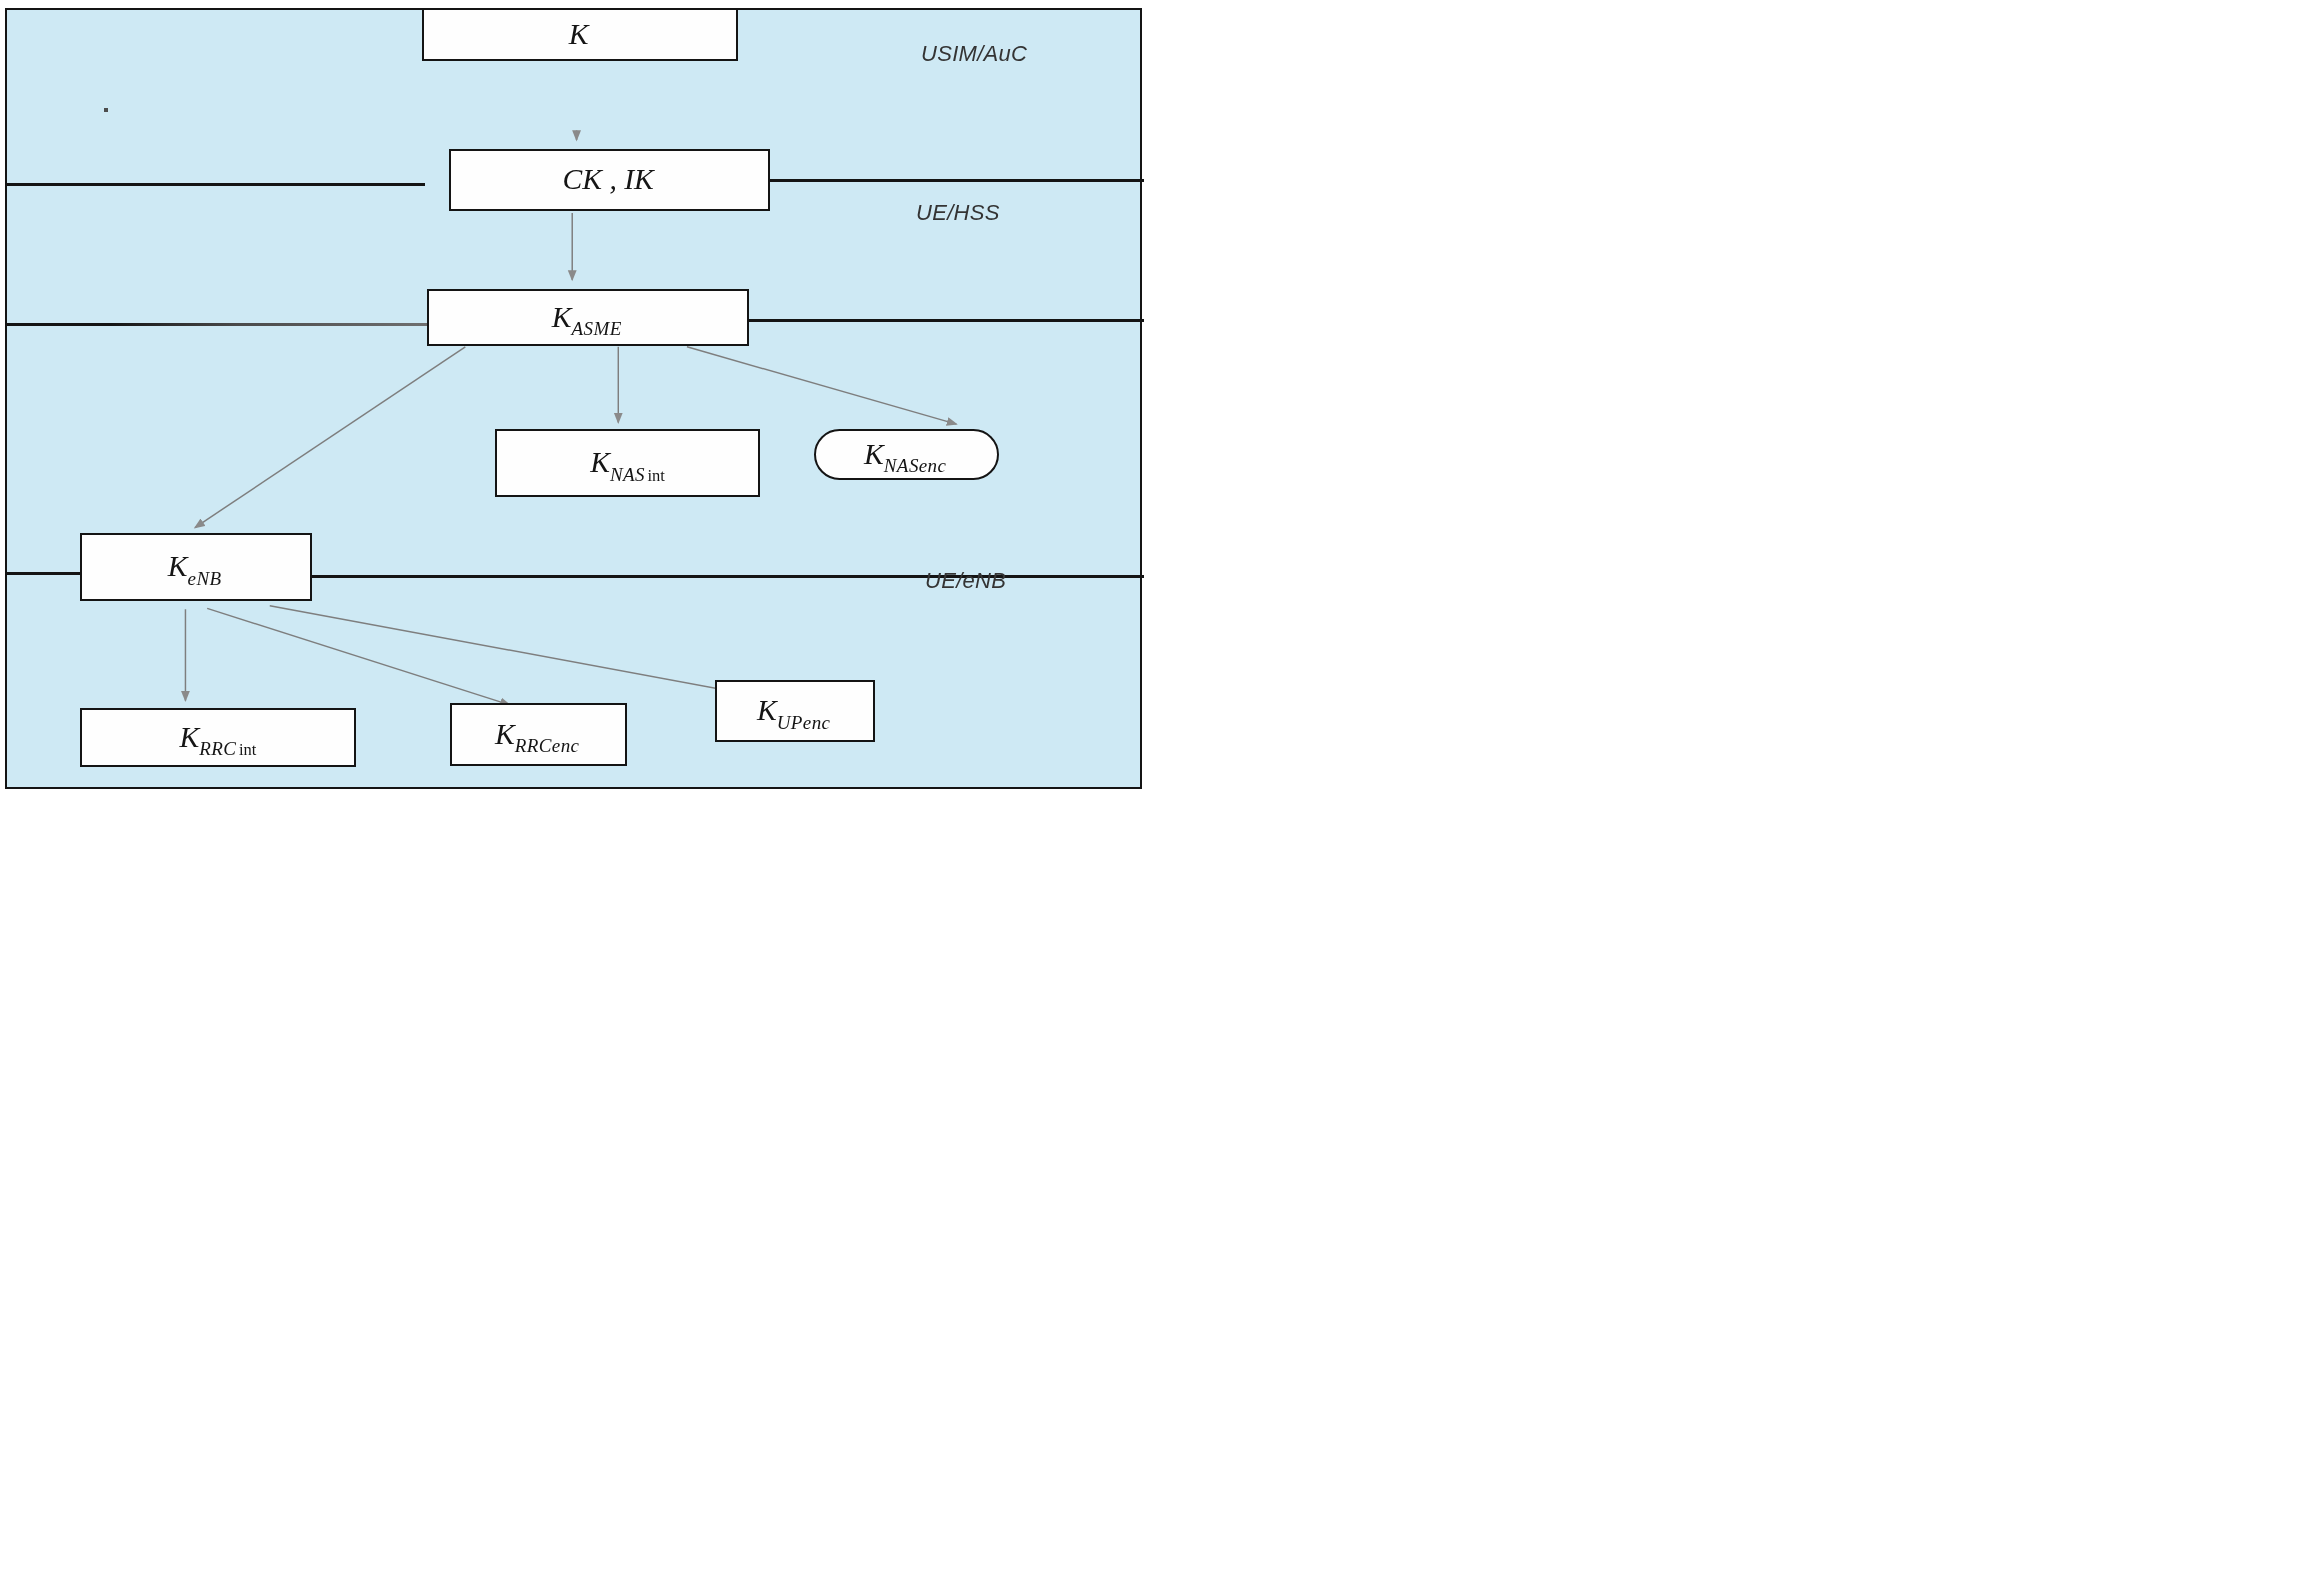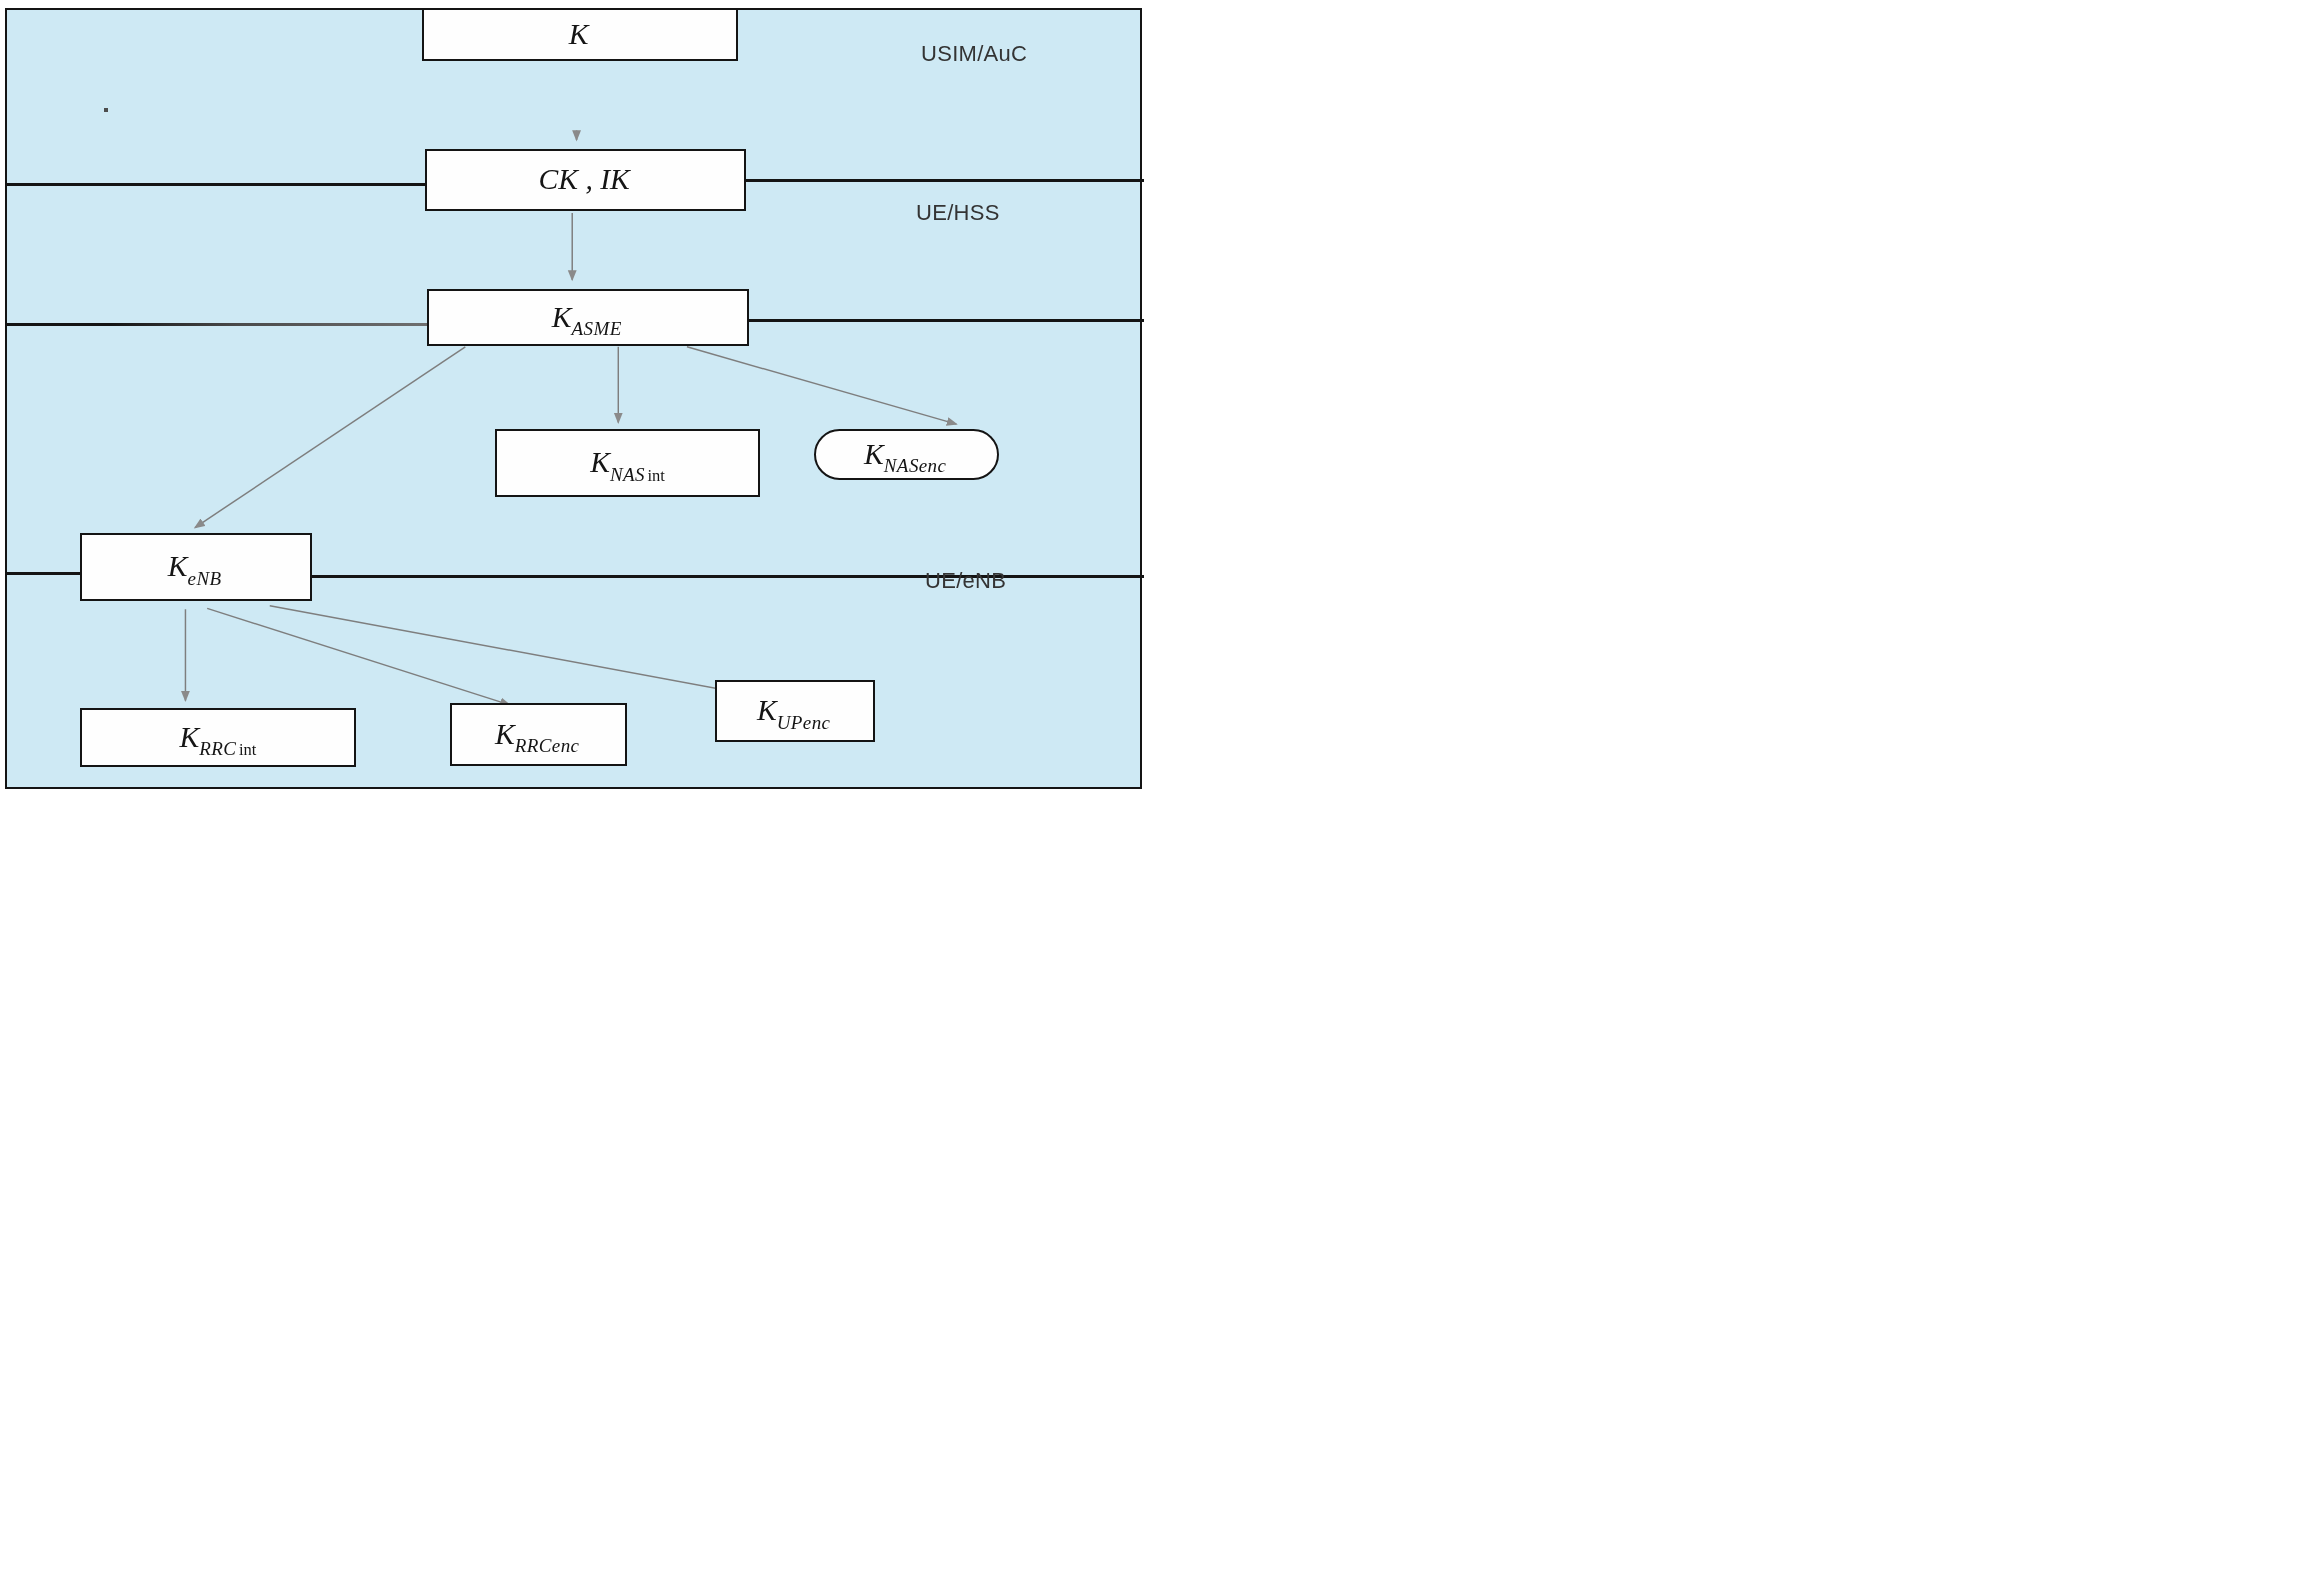--- a/index.html
+++ b/index.html
@@ -27,20 +27,21 @@
     font-size:19px;position:relative;top:8.7px;letter-spacing:0.4px;
   }
   .math .sub2{
     font-style:normal;font-size:16.5px;position:relative;top:8.7px;margin-left:2.6px;
     font-family:"Liberation Serif","DejaVu Serif",serif;
     margin-top:23px;
   }
   .section-label{
     position:absolute;color:#343434;font-size:22px;letter-spacing:0.3px;
     font-family:"Liberation Sans",sans-serif;
+    font-style:italic;
   }
   .arrows{position:absolute;left:0;top:0;width:1154px;height:797px;pointer-events:none;}
   .dot{position:absolute;left:104px;top:108px;width:3.5px;height:3.5px;background:#4d4d4d;}
 </style>
 </head>
 <body>
 
 <div class="canvas">
 
   <div class="frame"></div>
@@ -67,21 +68,21 @@
     <path d="M535 399 L224 607" stroke="#7e7e7e" stroke-width="1.7" fill="none" marker-end="url(#ah)"></path>
     <path d="M213 701 L213 806" stroke="#7e7e7e" stroke-width="1.7" fill="none" marker-end="url(#ah)"></path>
     <path d="M238 700 L586 811" stroke="#7e7e7e" stroke-width="1.7" fill="none" marker-end="url(#ah)"></path>
     <path d="M310 697 L943 814" stroke="#7e7e7e" stroke-width="1.7" fill="none" marker-end="url(#ah)"></path>
   </svg>
 
   <div class="node" style="left:422px;top:7.8px;width:316px;height:53px;">
     <span class="math"><span>K</span><span class="sub"></span><span class="sub2"></span></span>
   </div>
 
-  <div class="node" style="left:425px;top:149px;width:321px;height:62px;">
+  <div class="node" style="left:449px;top:149px;width:321px;height:62px;">
     <span class="math"><span>CK , IK</span><span class="sub"></span><span class="sub2"></span></span>
   </div>
 
   <div class="node" style="left:427px;top:289px;width:322px;height:57px;justify-content:center;">
     <span class="math"><span>K</span><span class="sub">ASME</span><span class="sub2"></span></span>
   </div>
 
   <div class="node" style="left:495px;top:429px;width:265px;height:68px;">
     <span class="math"><span>K</span><span class="sub">NAS</span><span class="sub2">int</span></span>
   </div>

